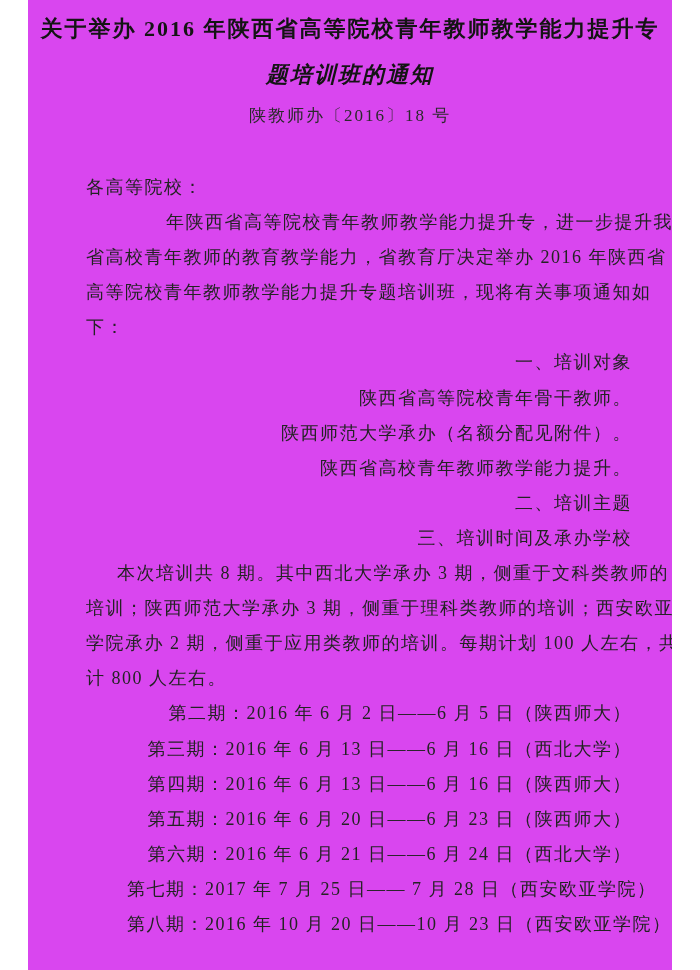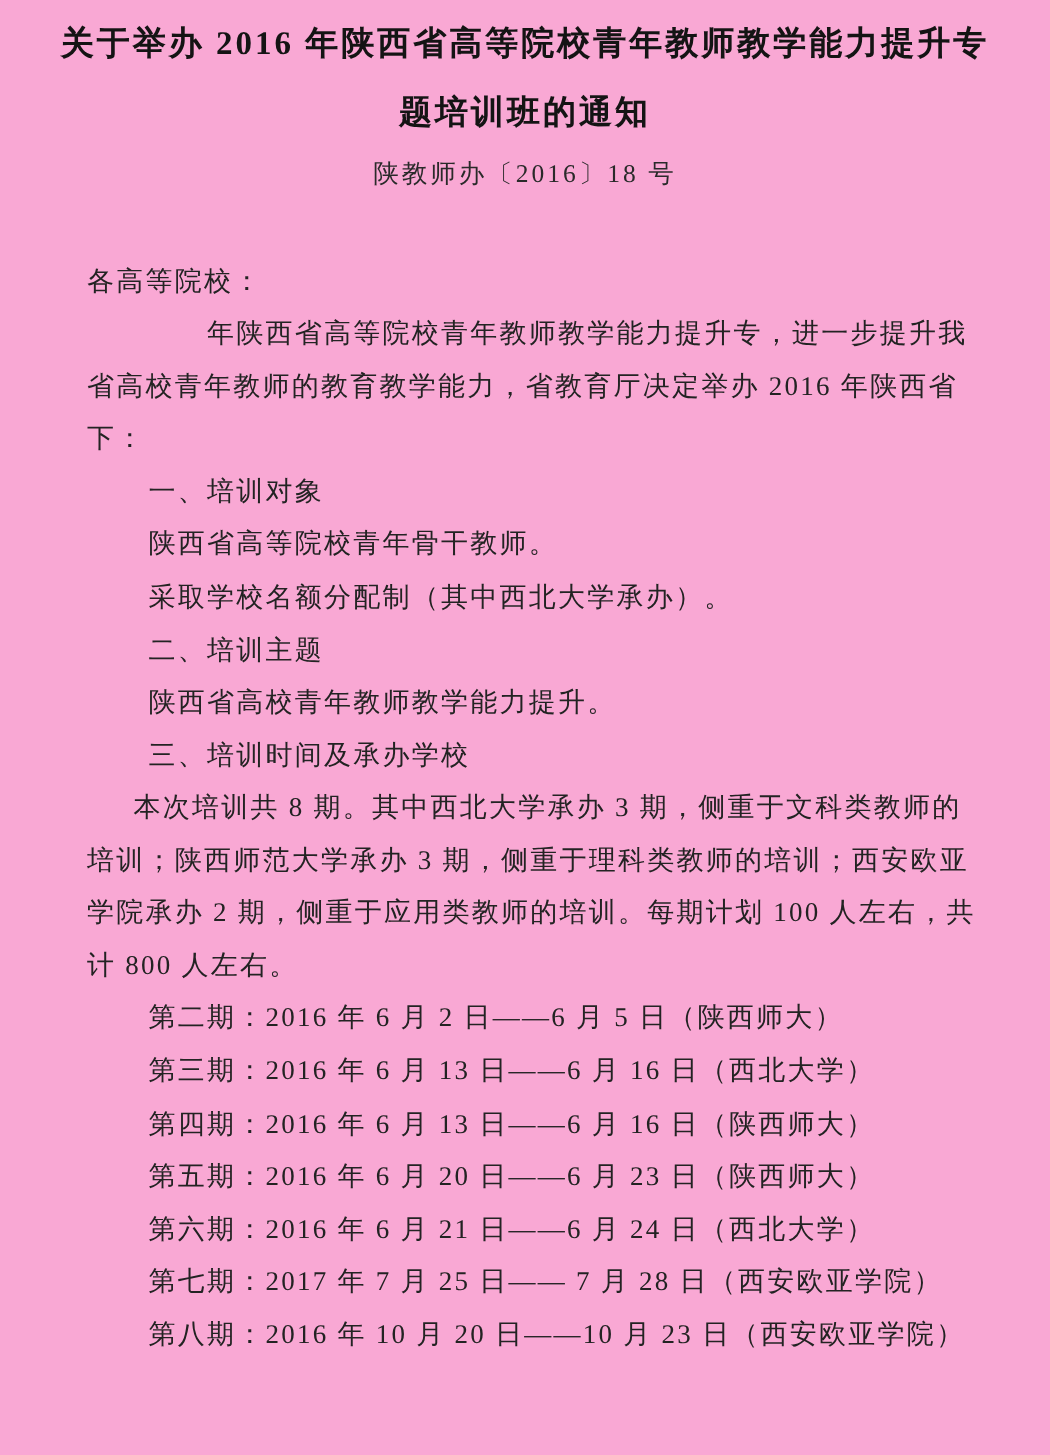--- a/index.html
+++ b/index.html
@@ -2,42 +2,43 @@
 <html><head>
 <meta charset="utf-8">
 <style>
   html, body {
     margin: 0;
     padding: 0;
     background: #ffffff;
   }
   .page {
     position: relative;
-    width: 700px;
+    width: 644px;
     height: 970px;
     margin: 0 auto;
-    background: #f9a8d4;
+    background: #d946ef;
     overflow: hidden;
     font-family: "Liberation Serif", "DejaVu Serif", serif;
     color: #1f1f1f;
   }
   .doc-header {
     padding-top: 14px;
     text-align: center;
   }
   .title-line {
     font-size: 22px;
     font-weight: bold;
     line-height: 30px;
     letter-spacing: 2px;
     color: #141414;
     white-space: nowrap;
   }
   .title-line.second {
     margin-top: 16px;
+    font-style: italic;
   }
   .doc-number {
     margin-top: 14px;
     font-size: 17px;
     line-height: 24px;
     letter-spacing: 2px;
     color: #2a2a2a;
     white-space: nowrap;
   }
   .doc-body {
@@ -50,43 +51,44 @@
     line-height: 35.1px;
     font-size: 18px;
     letter-spacing: 1.5px;
     white-space: nowrap;
     color: #232323;
   }
   
   .ind-0     { padding-left: 0; }
   .ind-first { padding-left: 80px; }  
   .ind-para  { padding-left: 31px; }  
-  .ind-item  { padding-left: 41px; }  
+  .ind-item  { padding-left: 41px; text-align: right; }  
 </style>
 </head>
 <body>
 
 <div class="page">
 
   <div class="doc-header">
     <div class="title-line">关于举办 2016 年陕西省高等院校青年教师教学能力提升专</div>
     <div class="title-line second">题培训班的通知</div>
     <div class="doc-number">陕教师办〔2016〕18 号</div>
   </div>
 
   <div class="doc-body">
     <div class="line ind-0">各高等院校：</div>
     <div class="line ind-first">年陕西省高等院校青年教师教学能力提升专，进一步提升我</div>
     <div class="line ind-0">省高校青年教师的教育教学能力，省教育厅决定举办 2016 年陕西省</div>
+    <div class="line ind-0">高等院校青年教师教学能力提升专题培训班，现将有关事项通知如</div>
     <div class="line ind-0">下：</div>
     <div class="line ind-item">一、培训对象</div>
     <div class="line ind-item">陕西省高等院校青年骨干教师。</div>
-    <div class="line ind-item">采取学校名额分配制（其中西北大学承办）。</div>
+    <div class="line ind-item">陕西师范大学承办（名额分配见附件）。</div>
+    <div class="line ind-item">陕西省高校青年教师教学能力提升。</div>
     <div class="line ind-item">二、培训主题</div>
-    <div class="line ind-item">陕西省高校青年教师教学能力提升。</div>
     <div class="line ind-item">三、培训时间及承办学校</div>
     <div class="line ind-para">本次培训共 8 期。其中西北大学承办 3 期，侧重于文科类教师的</div>
     <div class="line ind-0">培训；陕西师范大学承办 3 期，侧重于理科类教师的培训；西安欧亚</div>
     <div class="line ind-0">学院承办 2 期，侧重于应用类教师的培训。每期计划 100 人左右，共</div>
     <div class="line ind-0">计 800 人左右。</div>
     <div class="line ind-item">第二期：2016 年 6 月 2 日——6 月 5 日（陕西师大）</div>
     <div class="line ind-item">第三期：2016 年 6 月 13 日——6 月 16 日（西北大学）</div>
     <div class="line ind-item">第四期：2016 年 6 月 13 日——6 月 16 日（陕西师大）</div>
     <div class="line ind-item">第五期：2016 年 6 月 20 日——6 月 23 日（陕西师大）</div>
     <div class="line ind-item">第六期：2016 年 6 月 21 日——6 月 24 日（西北大学）</div>

